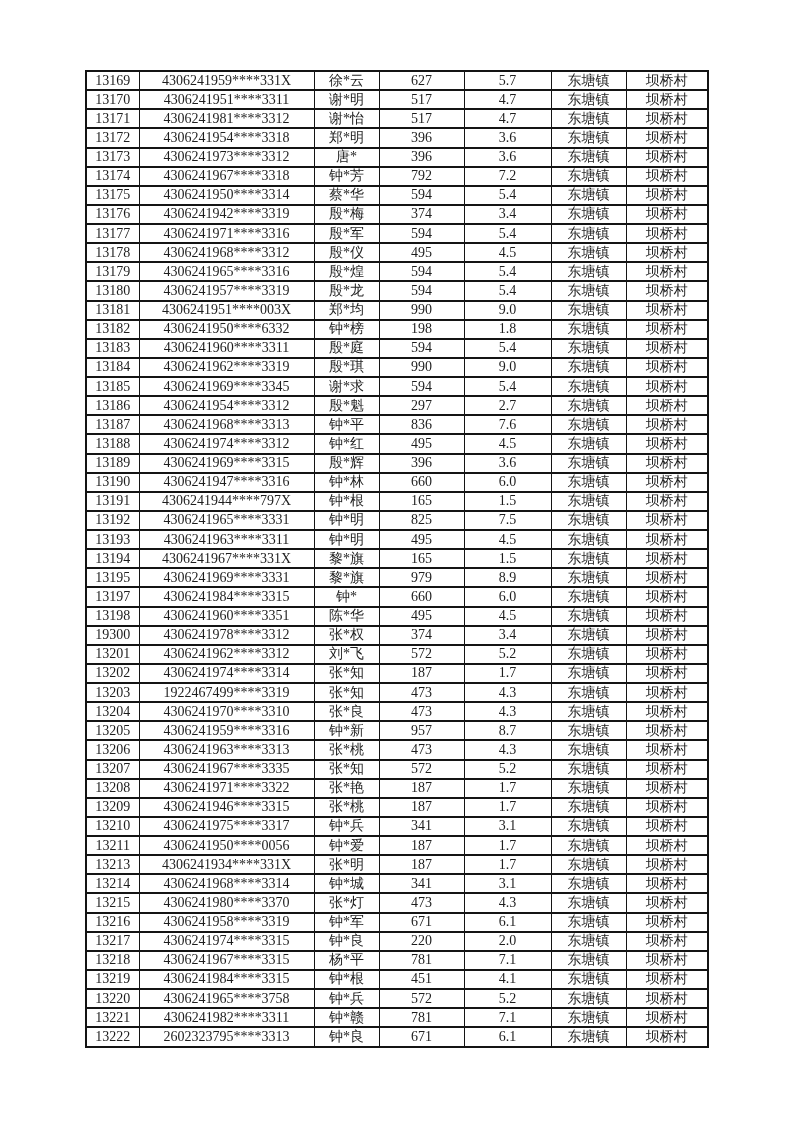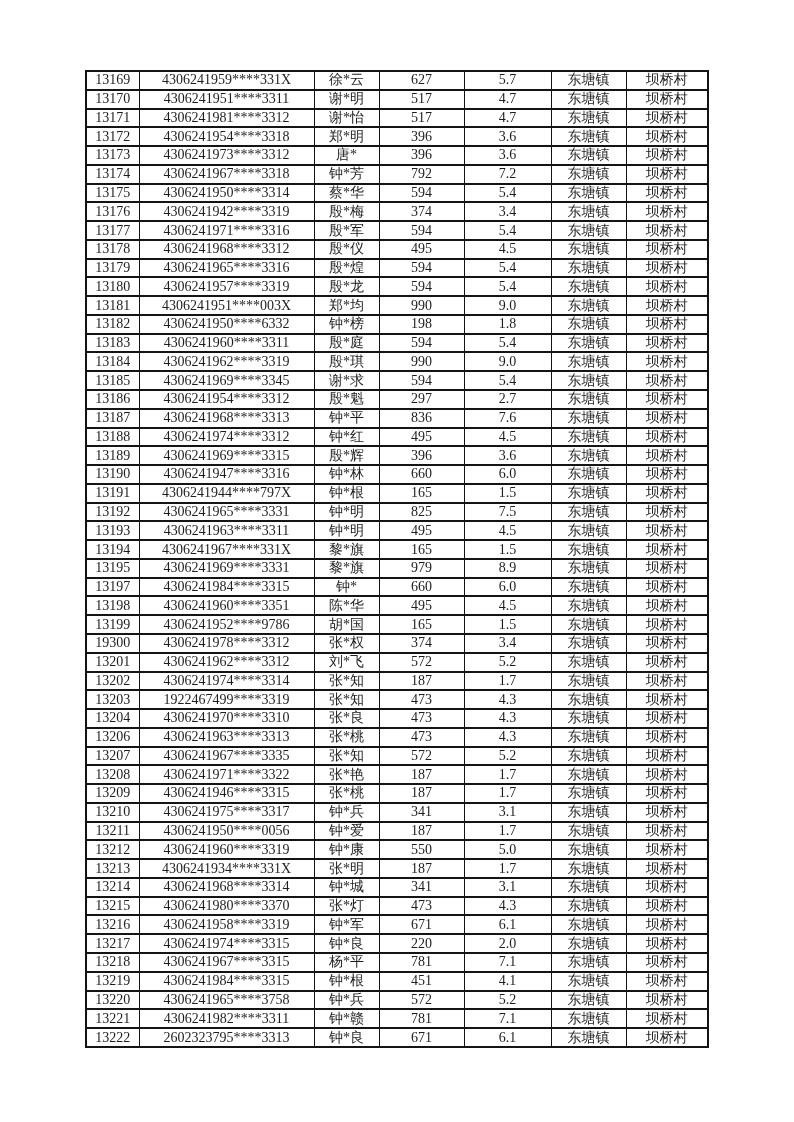--- a/index.html
+++ b/index.html
@@ -309,29 +309,20 @@
         <tr>
           <td>13198</td>
           <td>4306241960****3351</td>
           <td>陈*华</td>
           <td>495</td>
           <td>4.5</td>
           <td>东塘镇</td>
           <td>坝桥村</td>
         </tr>
         <tr>
-          <td>13199</td>
-          <td>4306241952****9786</td>
-          <td>胡*国</td>
-          <td>165</td>
-          <td>1.5</td>
-          <td>东塘镇</td>
-          <td>坝桥村</td>
-        </tr>
-        <tr>
           <td>19300</td>
           <td>4306241978****3312</td>
           <td>张*权</td>
           <td>374</td>
           <td>3.4</td>
           <td>东塘镇</td>
           <td>坝桥村</td>
         </tr>
         <tr>
           <td>13201</td>
@@ -363,20 +354,29 @@
         <tr>
           <td>13204</td>
           <td>4306241970****3310</td>
           <td>张*良</td>
           <td>473</td>
           <td>4.3</td>
           <td>东塘镇</td>
           <td>坝桥村</td>
         </tr>
         <tr>
+          <td>13205</td>
+          <td>4306241959****3316</td>
+          <td>钟*新</td>
+          <td>957</td>
+          <td>8.7</td>
+          <td>东塘镇</td>
+          <td>坝桥村</td>
+        </tr>
+        <tr>
           <td>13206</td>
           <td>4306241963****3313</td>
           <td>张*桃</td>
           <td>473</td>
           <td>4.3</td>
           <td>东塘镇</td>
           <td>坝桥村</td>
         </tr>
         <tr>
           <td>13207</td>
@@ -417,29 +417,20 @@
         <tr>
           <td>13211</td>
           <td>4306241950****0056</td>
           <td>钟*爱</td>
           <td>187</td>
           <td>1.7</td>
           <td>东塘镇</td>
           <td>坝桥村</td>
         </tr>
         <tr>
-          <td>13212</td>
-          <td>4306241960****3319</td>
-          <td>钟*康</td>
-          <td>550</td>
-          <td>5.0</td>
-          <td>东塘镇</td>
-          <td>坝桥村</td>
-        </tr>
-        <tr>
           <td>13213</td>
           <td>4306241934****331X</td>
           <td>张*明</td>
           <td>187</td>
           <td>1.7</td>
           <td>东塘镇</td>
           <td>坝桥村</td>
         </tr>
         <tr>
           <td>13214</td>

